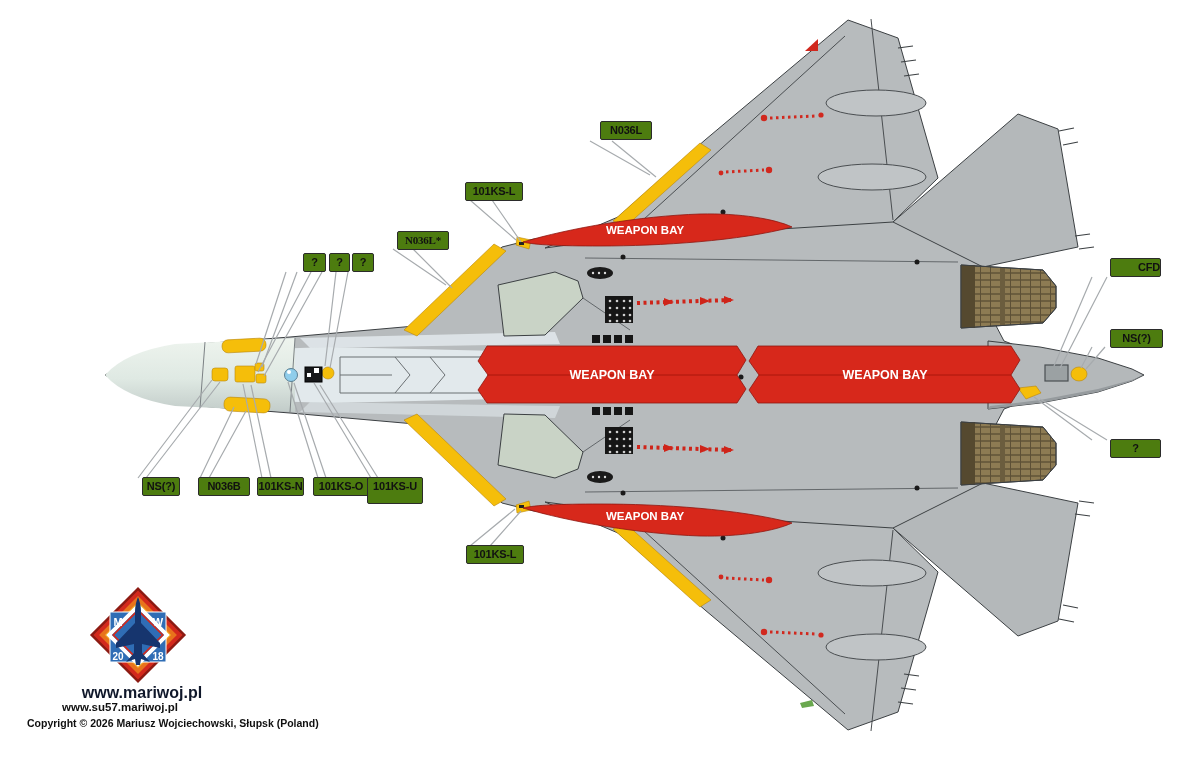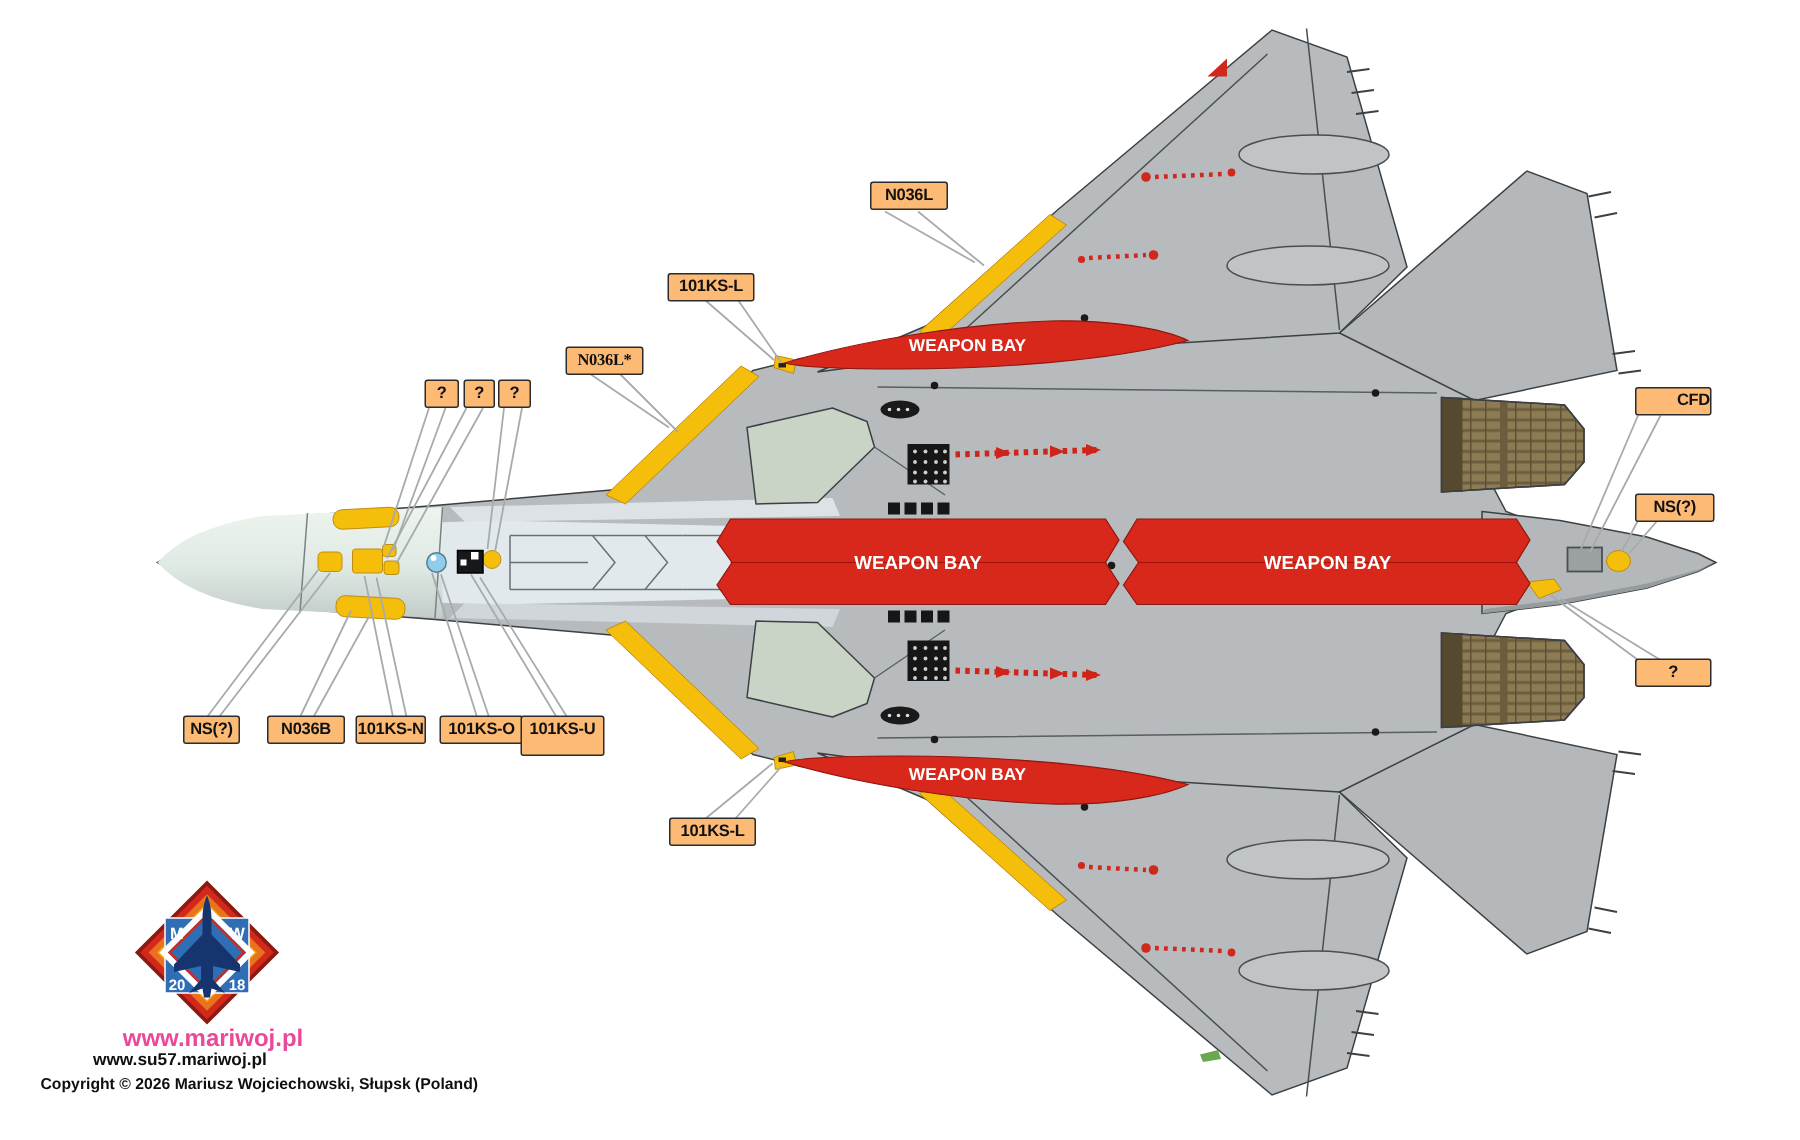--- a/index.html
+++ b/index.html
@@ -1,23 +1,23 @@
 <!DOCTYPE html>
 <html style="--bay-red: #d7281b; --sensor-yellow: #f5be0a; --airframe-gray: #b7bbbd; --airframe-outline: #3c4043; --nozzle-brown: #8d7b53; --leader-gray: #a7abae;"><head>
 <meta charset="utf-8">
 <style>
   html,body{margin:0;padding:0;background:#fff;}
   #stage{position:relative;width:1200px;height:760px;background:#ffffff;overflow:hidden;
          font-family:"Liberation Sans",sans-serif;}
   #aircraft-svg{position:absolute;left:0;top:0;}
-  .lbl{position:absolute;box-sizing:border-box;background:#fdba74;border:1.6px solid #2b2b2b;
+  .lbl{position:absolute;box-sizing:border-box;background:#4d7c0f;border:1.6px solid #2b2b2b;
        border-radius:2px;text-align:center;font:bold 11px/16px "Liberation Sans",sans-serif;
-       color:#111;letter-spacing:-0.2px;}
+       color:#111;letter-spacing:-0.2px;margin-left:20px;}
   .footer-site1{position:absolute;left:62px;top:684px;width:160px;text-align:center;
-       font:bold 16px "Liberation Sans",sans-serif;color:#ec4899;}
+       font:bold 16px "Liberation Sans",sans-serif;color:#0f172a;}
   .footer-site2{position:absolute;left:62px;top:701px;width:160px;text-align:left;
        font:bold 11.5px "Liberation Sans",sans-serif;color:#101010;}
   .footer-copy{position:absolute;left:27px;top:717px;
        font:bold 10.5px "Liberation Sans",sans-serif;color:#101010;}
 </style>
 </head>
 <body>
 
 <div id="stage">
 

